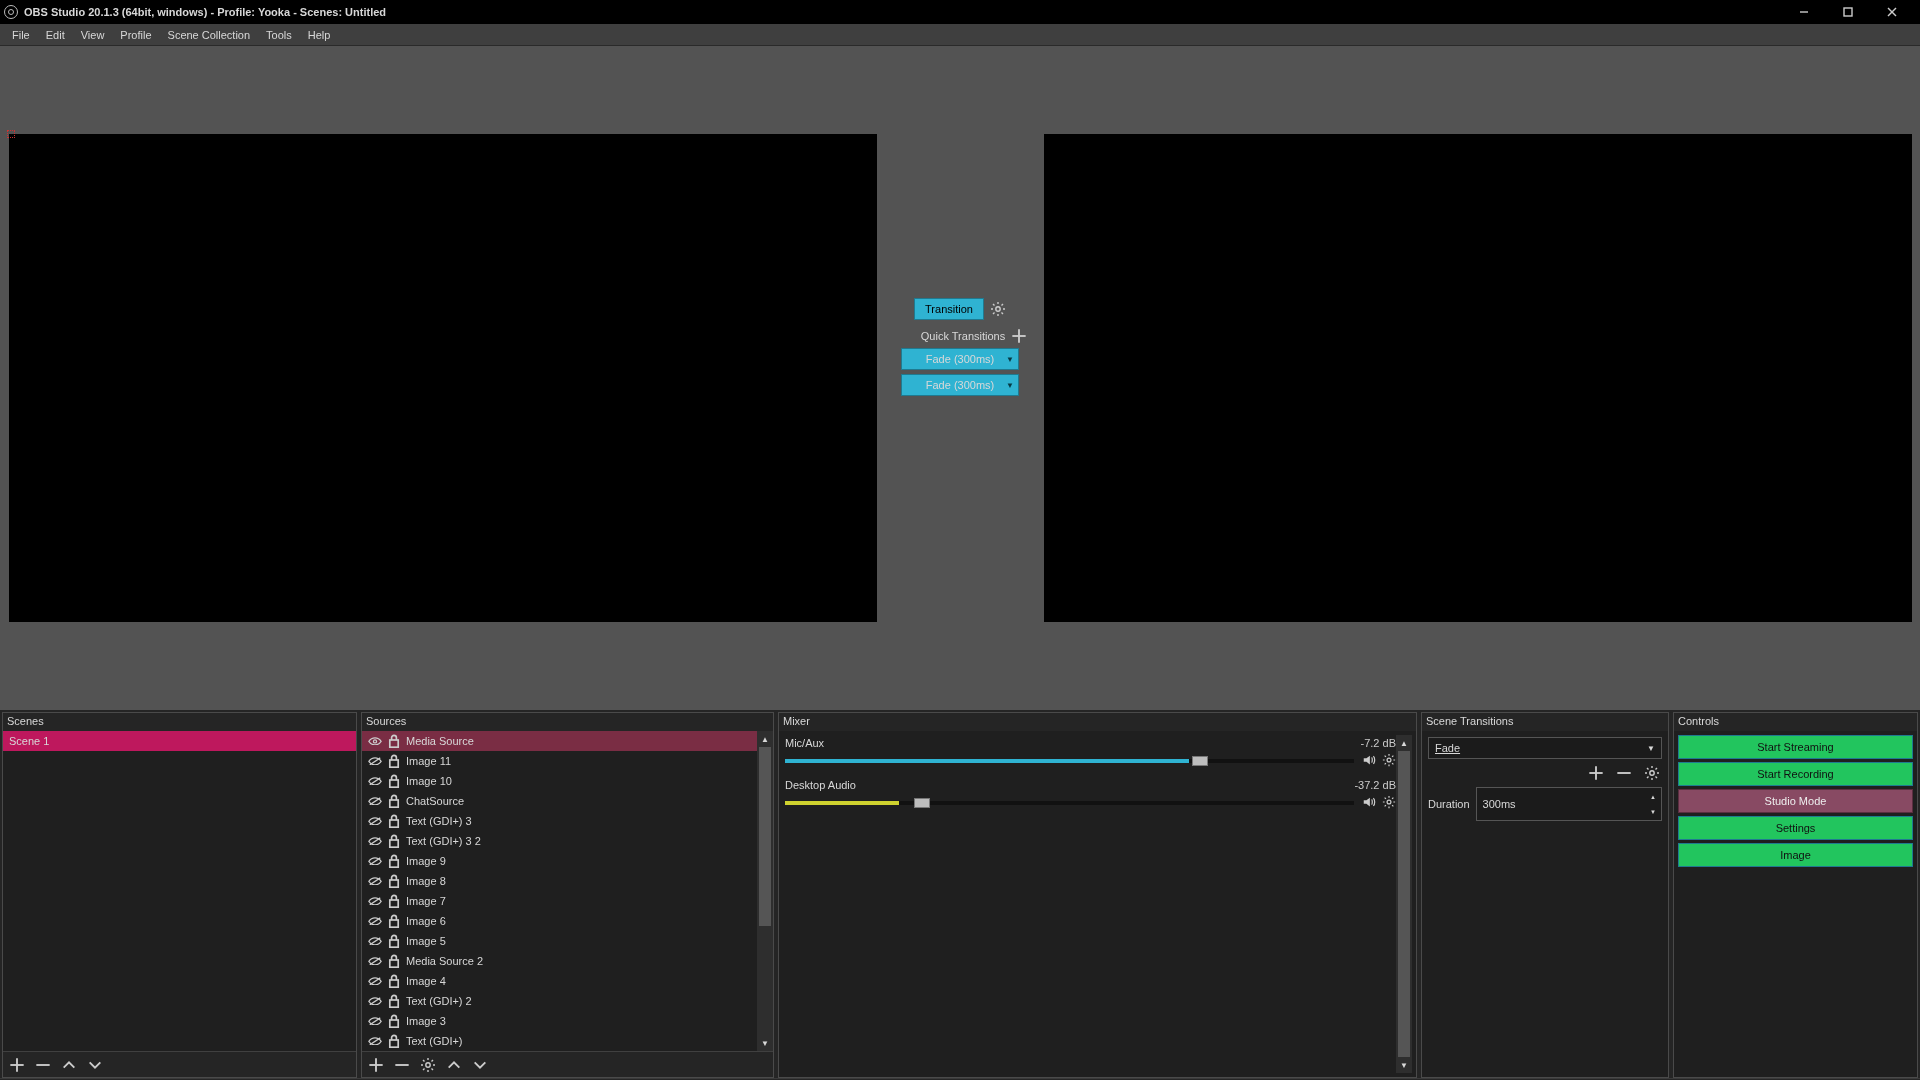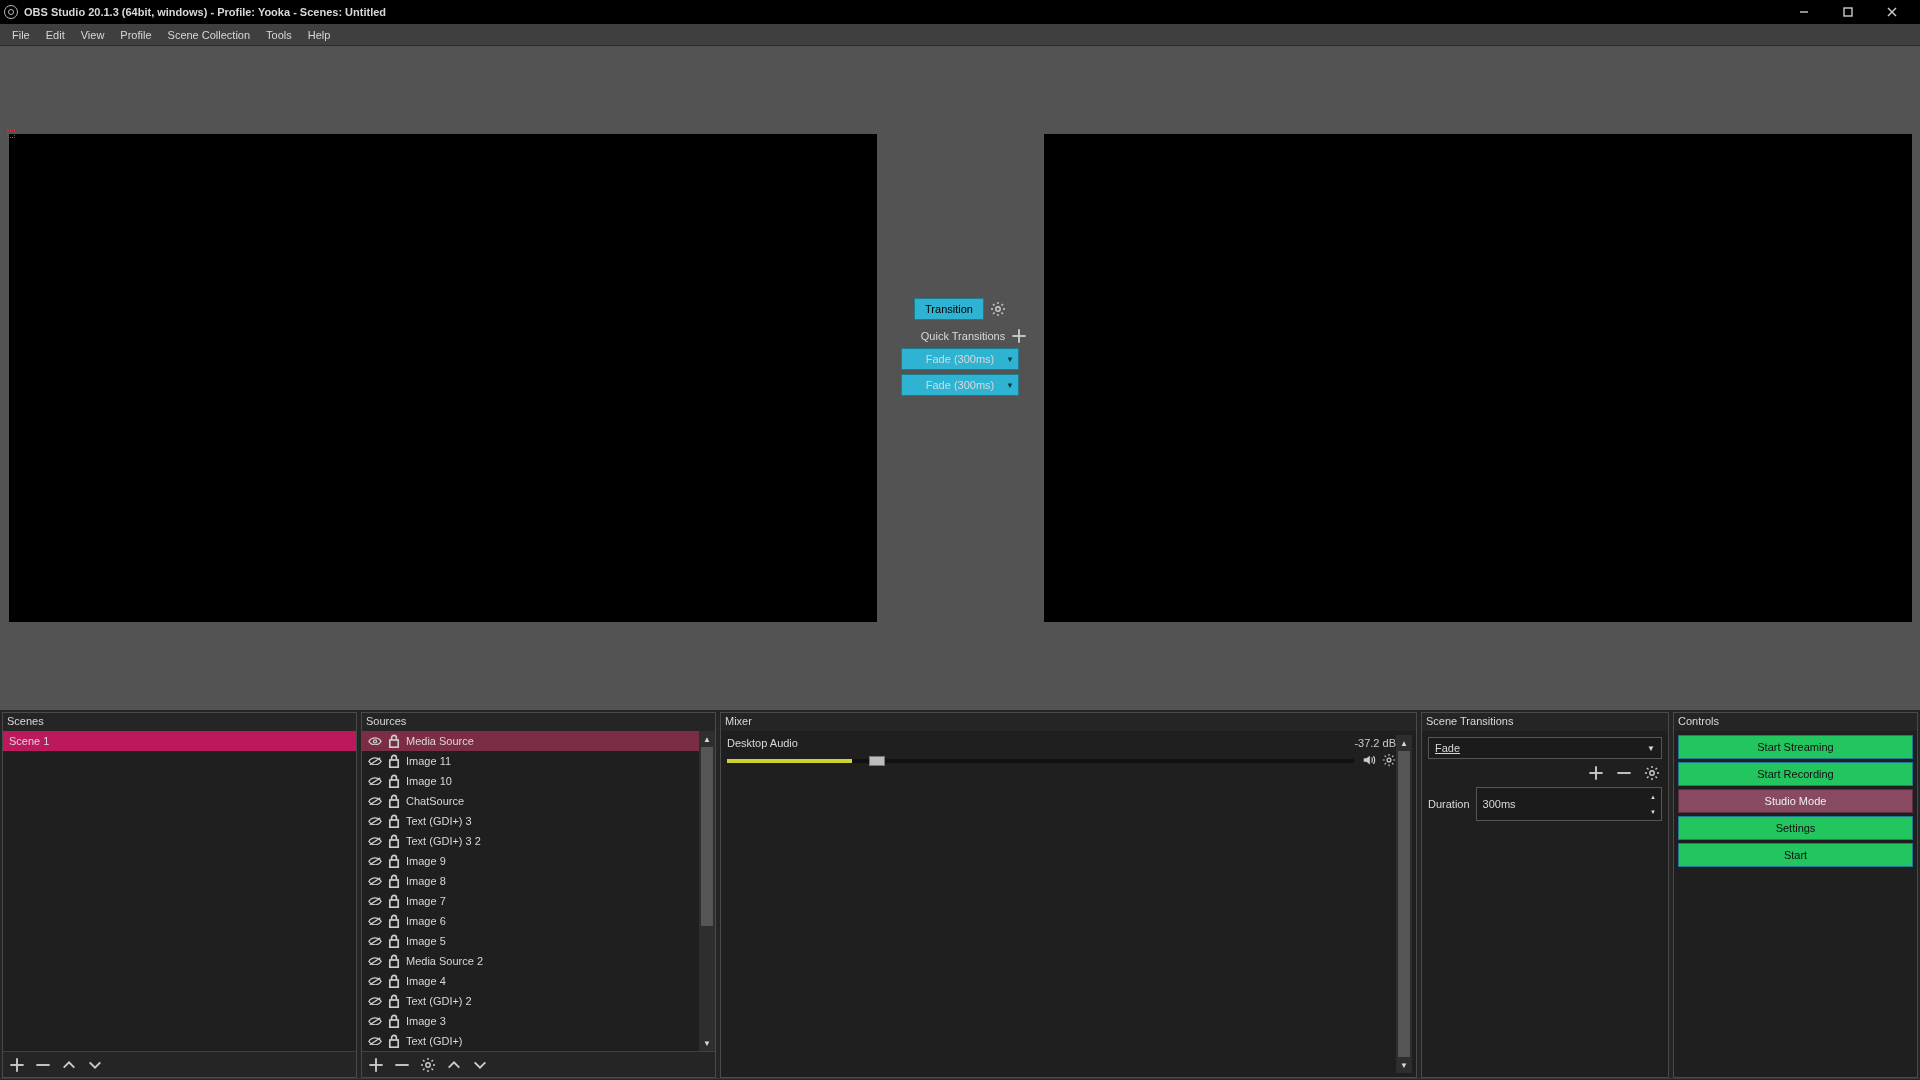--- a/index.html
+++ b/index.html
@@ -35,21 +35,21 @@
 
 
 .docks { height: 370px; display:flex; flex-direction:column; }
 .dock-row { flex:1; display:flex; gap:4px; padding:2px 2px 0 2px; }
 .dock { background:#252525; border:1px solid #4a4a4a; display:flex; flex-direction:column; min-height:0;}
 .dock-title { height:18px; padding:2px 4px; background:#252525; }
 .dock-body { flex:1; overflow:hidden; position:relative; background:#1f1f1f;}
 .dock-foot { height:26px; border-top:1px solid #404040; display:flex; align-items:center; gap:10px; padding:0 6px; background:#252525;}
 
 .scenes { width: 355px; }
-.sources { width: 355px; }
+.sources { width: 413px; }
 .mixer { flex: 1; }
 .transitions { width: 248px; }
 .controls { width: 245px; }
 
 .list-item { height:20px; display:flex; align-items:center; padding:0 6px; background:#1f1f1f;}
 .list-item.sel { background:#2e2e2e;}
 .scene-item.sel { background:#be185d;}
 .sources .dock-body { display:flex; }
 .sources-list { flex:1; overflow:hidden;}
 .src-row { height:20px; display:flex; align-items:center; gap:6px; padding:0 6px; }
@@ -488,20 +488,42 @@
               <polyline points="2,4 6,8 10,4"></polyline>
             </svg>
           </span>
     </div>
   </div>
 
   <div class="dock mixer">
     <div class="dock-title">Mixer</div>
     <div class="dock-body">
       <div class="mixer-inner" id="mixer-inner">
+            <div class="mix-ch">
+              <div class="mix-head">
+                <span class="name">Mic/Aux</span>
+                <span class="db">-7.2 dB</span>
+              </div>
+              <div class="meter-row">
+                <div class="meter">
+                  <div class="fill teal" style="width:71%"></div>
+                  <div class="slider-knob" style="position:absolute;left:calc(73% - 8px);top:-3px;"></div>
+                </div>
+                <div class="mix-icons">
+                  <span class="sp-icon"><svg viewBox="0 0 16 14">
+                      <path d="M2 5h3l4-3v10l-4-3H2z" fill="#ccc" stroke="none"></path>
+                      <path d="M11 4c1 1 1 5 0 6M13 2.5c2 2 2 7 0 9"></path>
+                    </svg></span>
+                  <span class="gear-m"><svg viewBox="0 0 16 16">
+                      <circle cx="8" cy="8" r="2.2"></circle>
+                      <path d="M8 1v2M8 13v2M1 8h2M13 8h2M3 3l1.5 1.5M11.5 11.5L13 13M13 3l-1.5 1.5M4.5 11.5L3 13"></path>
+                    </svg></span>
+                </div>
+              </div>
+            </div>
             <div class="mix-ch">
               <div class="mix-head">
                 <span class="name">Desktop Audio</span>
                 <span class="db">-37.2 dB</span>
               </div>
               <div class="meter-row">
                 <div class="meter">
                   <div class="fill yellow" style="width:20%"></div>
                   <div class="slider-knob" style="position:absolute;left:calc(24% - 8px);top:-3px;"></div>
                 </div>
@@ -567,21 +589,21 @@
     </div>
   </div>
 
   <div class="dock controls">
     <div class="dock-title">Controls</div>
     <div class="dock-body" id="controls-body">
           <div class="ctrl-btn">Start Streaming</div>
           <div class="ctrl-btn">Start Recording</div>
           <div class="ctrl-btn alt">Studio Mode</div>
           <div class="ctrl-btn">Settings</div>
-          <div class="ctrl-btn">Start</div>
+          <div class="ctrl-btn">Image</div>
         </div>
   </div>
 
 </div>
 
 <div class="statusbar">
   <span>LIVE: 00:00:00</span>
   <span>REC: 00:00:00</span>
   <span>CPU: 2.1%, 60.00 fps</span>
 </div>

